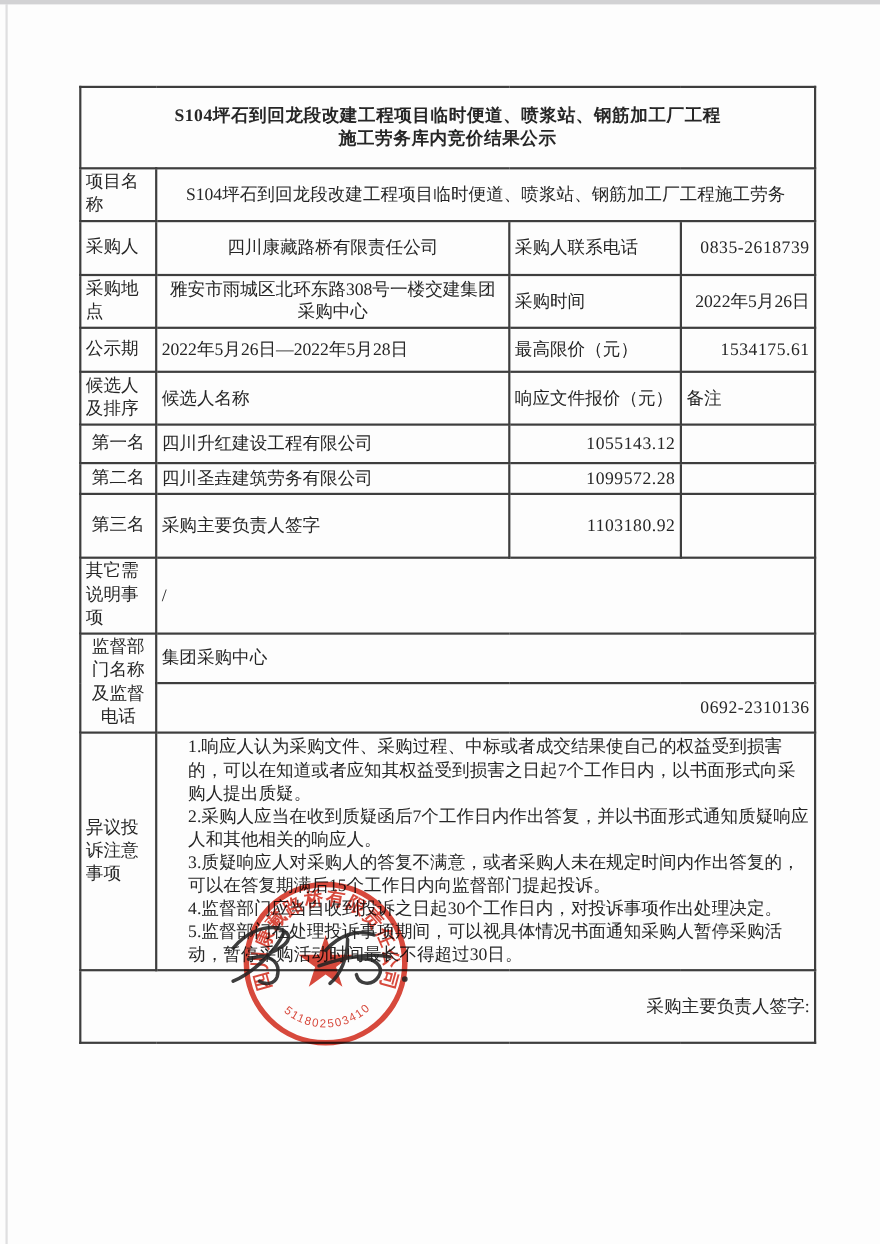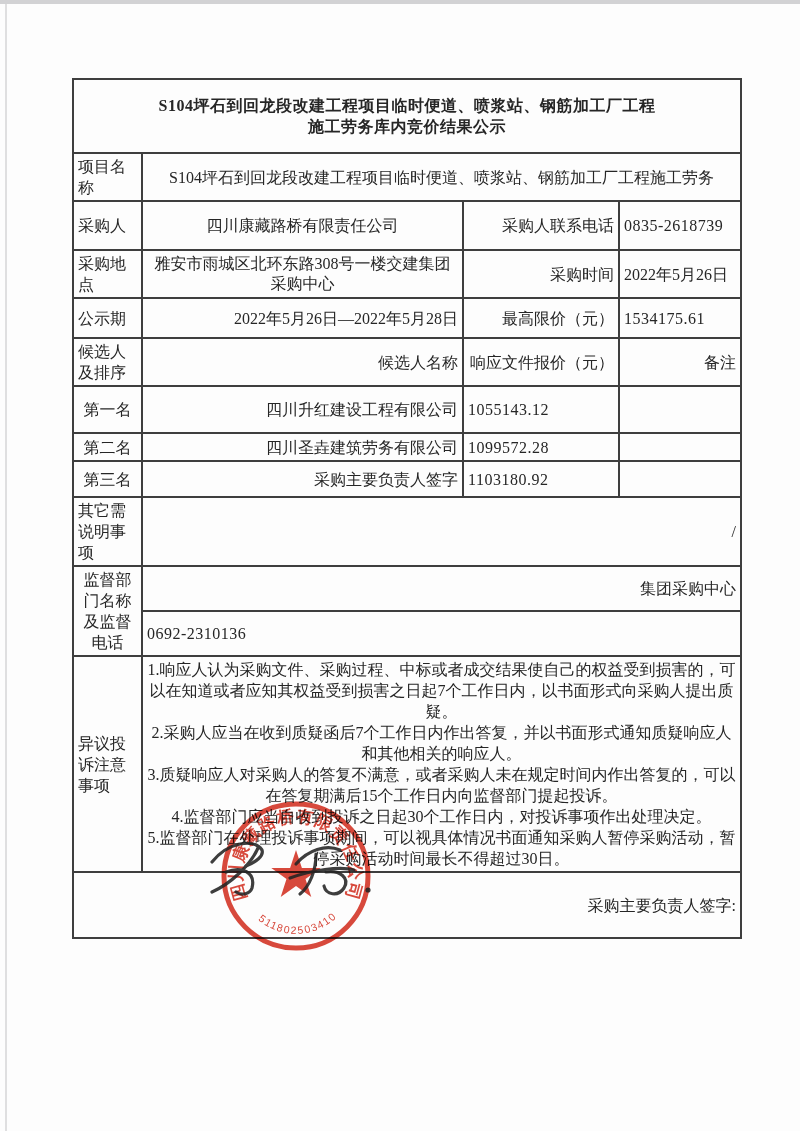--- a/index.html
+++ b/index.html
@@ -5,27 +5,27 @@
   * { margin:0; padding:0; box-sizing:border-box; }
   body { width:800px; height:1131px; background:#e9e9e9; font-family:"Liberation Serif","DejaVu Serif",serif; }
   .page { position:relative; width:800px; height:1131px; background:#fdfdfd; overflow:hidden; color:#262626;padding-left:44px; }
   .scan-top { position:absolute; top:0; left:0; width:800px; height:4px; background:#d2d2d4; }
   .scan-left { position:absolute; top:4px; left:5px; width:2px; height:1127px; background:#c6c6c8; opacity:.55; }
 
   table.doc { position:absolute; left:72px; top:78px; width:668px; border-collapse:collapse; table-layout:fixed; }
   table.doc td { border:2px solid #3e3e3e; padding:2px 4px; font-size:16px; line-height:21px; vertical-align:middle; word-break:break-all; }
 
   td.title-cell { text-align:center; font-weight:bold; font-size:21px; line-height:31px; letter-spacing:.5px; padding:6px 10px; }
-  td.lbl { font-size:15px; line-height:19px; padding:2px 3px; }
+  td.lbl { font-size:15px; line-height:19px; padding:2px 3px;font-family:Liberation Mono, monospace; }
   td.lbl.c { text-align:center; }
   td.val-left { text-align:center; padding-left:6px; }
-  td.val-center { text-align:right; }
-  td.num { text-align:left; letter-spacing:.5px; }
+  td.val-center { text-align:left; }
+  td.num { text-align:right; letter-spacing:.5px; }
   td.complaint-cell { padding:10px 8px 10px 6px; font-size:15px; line-height:23.5px; vertical-align:middle; }
-  .c-item { text-align:center; }
+  .c-item { text-align:left;margin-left:24px; }
   td.sign-cell { text-align:right; padding-left:4px; font-size:16.5px; }
 
   .stamp { position:absolute; left:216px; top:796px; width:160px; height:160px; mix-blend-mode:multiply; opacity:.92; }
   .stamp text { fill:#d6392b; font-family:"Liberation Sans","DejaVu Sans",sans-serif; }
   .stamp .company-arc { font-size:17px; font-weight:bold; letter-spacing:1px; }
   .stamp .number-arc { font-size:10.5px; letter-spacing:1.5px; }
   .signature { position:absolute; left:198px; top:826px; width:210px; height:85px; }
 </style>
 </head>
 <body>
@@ -76,35 +76,35 @@
       <td class="num">1534175.61</td>
     </tr>
 
     <tr style="height:45px">
       <td class="lbl">候选人及排序</td>
       <td class="val-center">候选人名称</td>
       <td class="val-center">响应文件报价（元）</td>
       <td class="val-center">备注</td>
     </tr>
 
-    <tr style="height:47px">
+    <tr style="height:35px">
       <td class="lbl c">第一名</td>
       <td class="val-center">四川升红建设工程有限公司</td>
       <td class="num">1055143.12</td>
       <td class="val-center"></td>
     </tr>
 
     <tr style="height:28px">
       <td class="lbl c">第二名</td>
       <td class="val-center">四川圣垚建筑劳务有限公司</td>
       <td class="num">1099572.28</td>
       <td class="val-center"></td>
     </tr>
 
-    <tr style="height:36px">
+    <tr style="height:58px">
       <td class="lbl c">第三名</td>
       <td class="val-center">采购主要负责人签字</td>
       <td class="num">1103180.92</td>
       <td class="val-center"></td>
     </tr>
 
     <tr style="height:40px">
       <td class="lbl">其它需说明事项</td>
       <td colspan="3" class="val-center">/</td>
     </tr>

